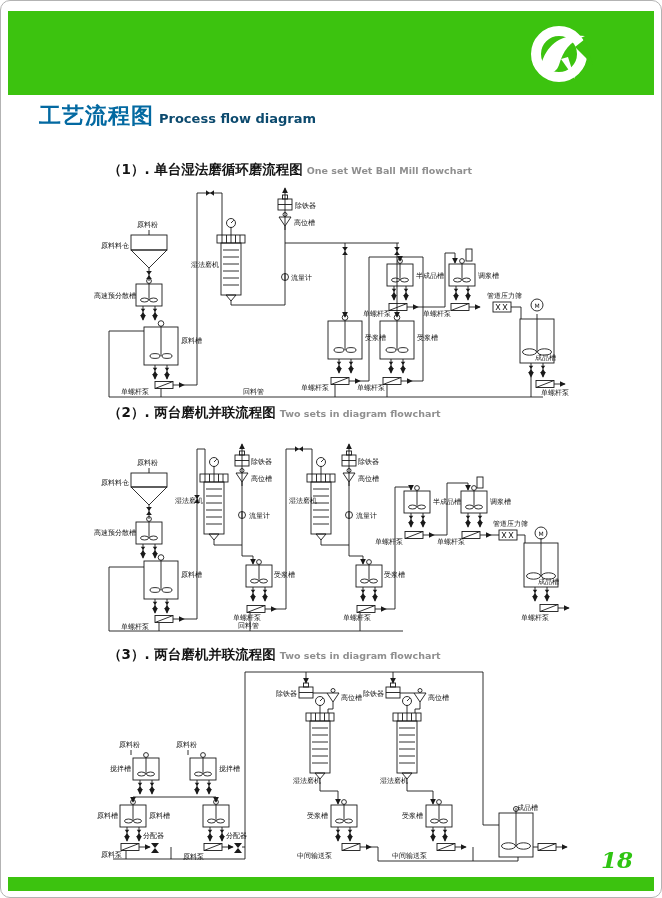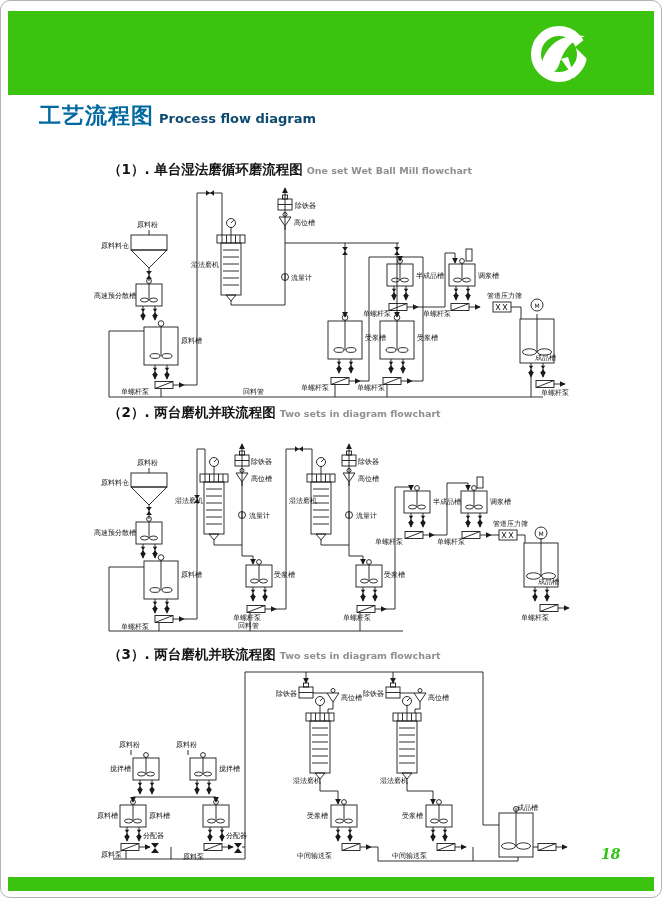--- a/index.html
+++ b/index.html
@@ -10,21 +10,21 @@
   .footbar{position:absolute;left:7px;right:7px;bottom:6px;height:14px;background:#3cc30f;}
   .logo{position:absolute;left:516px;top:20px;}
   .titleblock{position:absolute;left:38px;top:100px;white-space:nowrap;}
   .title-cn{color:#0369a1;font-size:22px;font-weight:bold;letter-spacing:1px;}
   .title-en{color:#0c4a6e;font-size:13px;font-weight:bold;margin-left:5px;}
   .subtitle{position:absolute;left:38px;top:132px;font-size:16px;color:#141414;
             font-weight:600;letter-spacing:.5px;}
   .sec{position:absolute;left:85px;font-size:13.5px;color:#141414;font-weight:bold;white-space:nowrap;margin-left:22px;}
   .sec .en{font-size:9.5px;color:#8f8f8f;margin-left:4px;}
   .sec1{top:160px;} .sec2{top:403px;} .sec3{top:645px;}
-  .pagenum{position:absolute;left:600px;top:845px;color:#2fc412;font-size:14px;
+  .pagenum{position:absolute;left:600px;top:845px;color:#2fc412;font-size:23px;
            font-family:"DejaVu Serif",serif;font-style:italic;font-weight:600;}
   .diag{position:absolute;}
   .dl{font-family:"DejaVu Sans",sans-serif;font-size:7px;fill:#111;stroke:none;}
   .mm{font-size:6px;text-anchor:middle;}
 </style>
 </head>
 <body>
 
 <div class="page">
 

